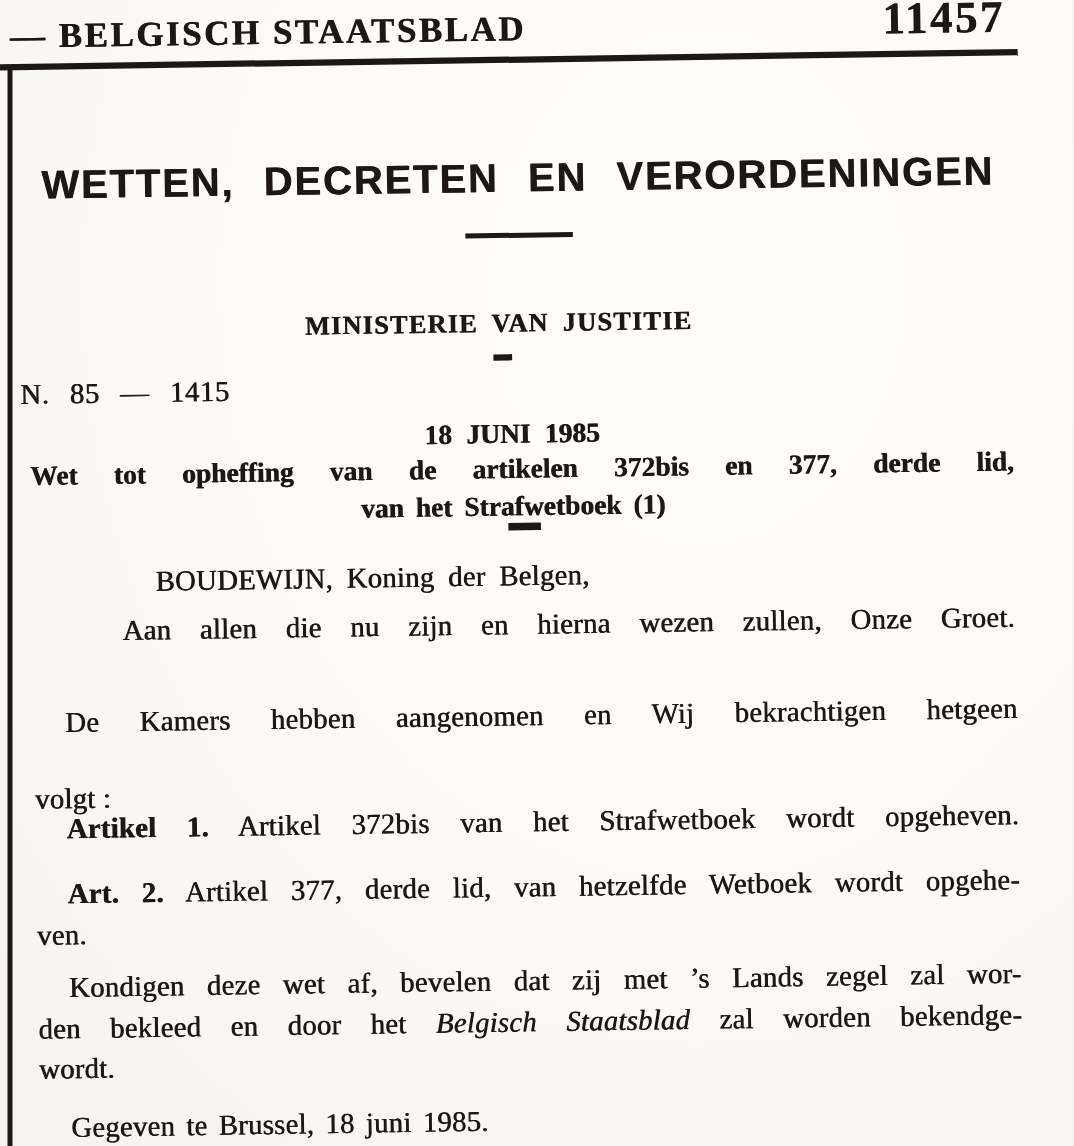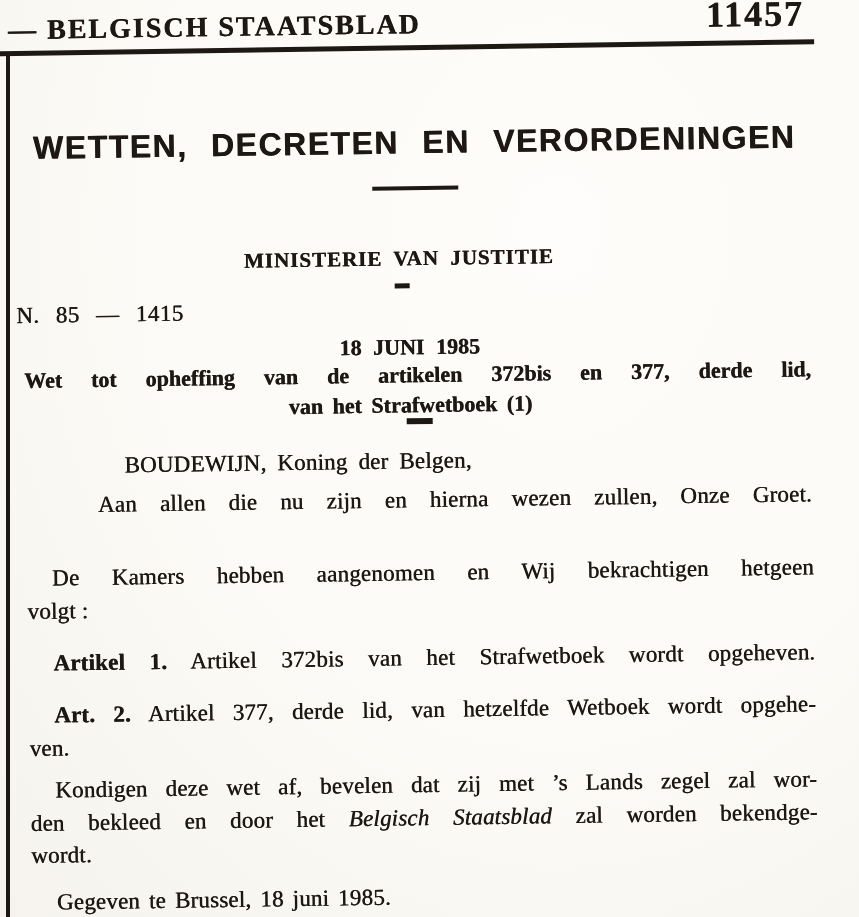--- a/index.html
+++ b/index.html
@@ -41,21 +41,21 @@
   .law-date{left:25px;top:334px;width:772px;font-size:22px;font-weight:bold;word-spacing:6px;}
   .law-line1{left:25px;top:362px;width:787px;font-size:22px;font-weight:bold;}
   .law-line2{left:25px;top:392px;width:772px;font-size:22px;font-weight:bold;word-spacing:4px;}
   .law-rule{left:407px;top:418px;width:26px;height:6px;}
 
   .body-line{font-size:23px;letter-spacing:0.2px;}
   .boudewijn{left:124px;top:448px;word-spacing:5px;}
   .aan-allen{left:97px;top:487px;width:714px;}
 
   .enact-1{left:50px;top:560px;width:762px;}
-  .enact-2{left:25px;top:593px;text-align:center;}
+  .enact-2{left:25px;top:621px;text-align:center;}
 
   .art1{left:50px;top:645px;width:762px;}
 
   .art2-1{left:50px;top:697px;width:762px;}
   .art2-2{left:25px;top:730px;}
 
   .kond-1{left:50px;top:772px;width:762px;}
   .kond-2{left:25px;top:805px;width:787px;}
   .kond-3{left:25px;top:837px;}
 

